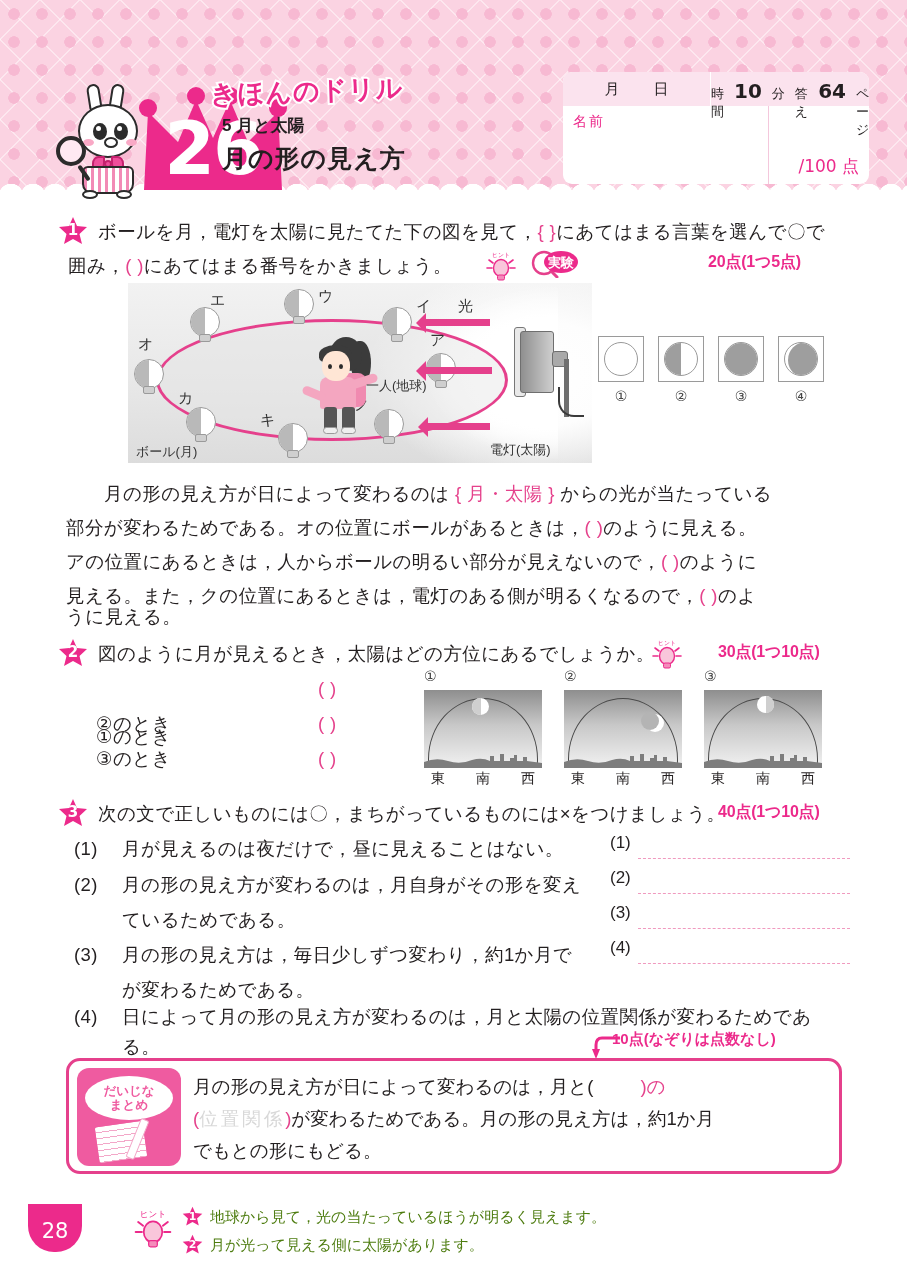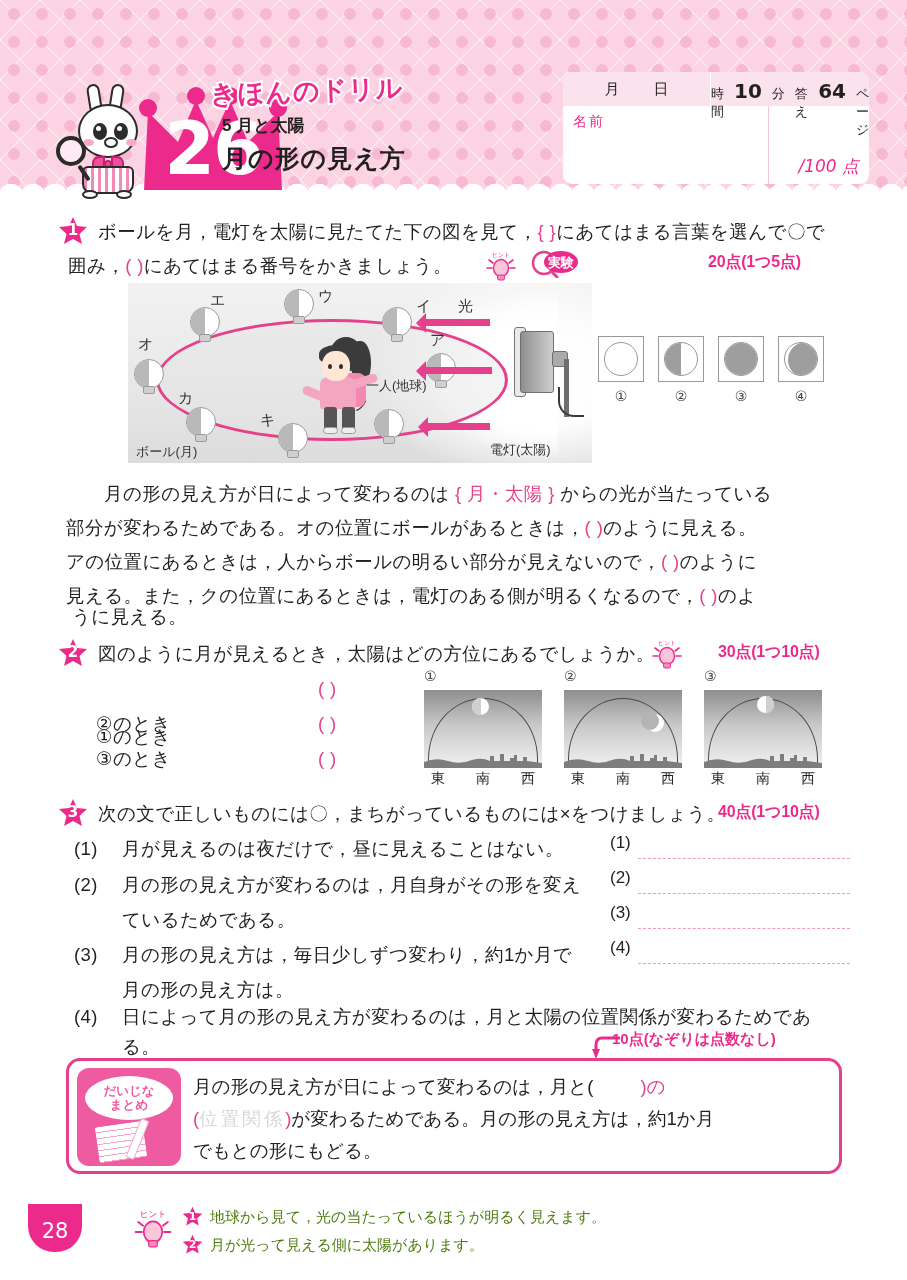--- a/index.html
+++ b/index.html
@@ -88,21 +88,21 @@
     background: #fff; border-radius: 9px; overflow: hidden; }
   .info-top { display: flex; height: 34px; background: #fbe3ee; }
   .info-date { flex: 0 0 148px; display: flex; align-items: center; justify-content: center; gap: 34px;
      font-size: 15px; color: #231f20; border-right: 1px solid #fff; }
   .info-meta { flex: 1; display: flex; align-items: baseline; justify-content: center; gap: 10px;
      font-size: 13px; color: #231f20; padding-top: 7px; }
   .info-meta b { font-size: 20px; font-family: "DejaVu Sans", sans-serif; }
   .info-bottom { display: flex; height: 78px; }
   .info-name { flex: 1; border-right: 1px solid #f4c7dc; padding: 6px 10px; }
   .info-name span { font-size: 14px; color: #ec2a8b; letter-spacing: 2px; }
-  .info-score { flex: 0 0 100px; position: relative; font-style: italic; }
+  .info-score { flex: 0 0 100px; position: relative; }
   .info-score span { position: absolute; right: 10px; bottom: 6px; font-size: 17px; color: #ec2a8b;
     font-family: "DejaVu Sans", sans-serif; }
 
   
   .star {
     position: absolute; width: 30px; height: 30px; color: #fff;
     font-size: 15px; font-weight: 700; font-family: "DejaVu Sans", sans-serif;
     display: flex; align-items: center; justify-content: center;
     line-height: 1;
   }
@@ -466,21 +466,21 @@
   </div>
   <div class="qtext" style="left:66px; top:511px; width:830px;">
     <span>部分が変わるためである。オの位置にボールがあるときは，</span><span class="pink">(     )</span><span>のように見える。</span>
   </div>
   <div class="qtext" style="left:66px; top:545px; width:830px;">
     <span>アの位置にあるときは，人からボールの明るい部分が見えないので，</span><span class="pink">(     )</span><span>のように</span>
   </div>
   <div class="qtext" style="left:66px; top:579px; width:830px;">
     <span>見える。また，クの位置にあるときは，電灯のある側が明るくなるので，</span><span class="pink">(     )</span><span>のよ</span>
   </div>
-  <div class="qtext" style="left:72px; top:600px;">うに見える。</div>
+  <div class="qtext" style="left:66px; top:600px;">うに見える。</div>
 
   <div class="star" style="left:58px; top:638px;">
     <svg width="30" height="30" viewBox="0 0 30 30">
         <path d="M15 1 L19 10 L29 11 L21.5 18 L24 28 L15 23 L6 28 L8.5 18 L1 11 L11 10 Z" fill="#ec2a8b"></path>
       </svg>
     <i>2</i>
   </div>
   <div class="qtext" style="left:98px; top:637px;">図のように月が見えるとき，太陽はどの方位にあるでしょうか。</div>
   <div class="bulb" style="left:650px; top:636px;">
     <svg width="34" height="34" viewBox="0 0 34 34">
@@ -569,21 +569,21 @@
 
   <div class="qtext" style="left:74px; top:832px;">(1)</div>
   <div class="qtext" style="left:122px; top:832px;">月が見えるのは夜だけで，昼に見えることはない。</div>
 
   <div class="qtext" style="left:74px; top:868px;">(2)</div>
   <div class="qtext" style="left:122px; top:903px;">ているためである。</div>
   <div class="qtext" style="left:122px; top:868px;">月の形の見え方が変わるのは，月自身がその形を変え</div>
 
   <div class="qtext" style="left:74px; top:938px;">(3)</div>
   <div class="qtext" style="left:122px; top:938px;">月の形の見え方は，毎日少しずつ変わり，約1か月で</div>
-  <div class="qtext" style="left:122px; top:973px;">月の形の見え方は。</div>
+  <div class="qtext" style="left:122px; top:973px;">が変わるためである。</div>
 
   <div class="qtext" style="left:74px; top:1000px;">(4)</div>
   <div class="qtext" style="left:122px; top:1000px;">日によって月の形の見え方が変わるのは，月と太陽の位置関係が変わるためであ</div>
   <div class="qtext" style="left:122px; top:1030px;">る。</div>
 
   <div class="ansnum" style="left:610px; top:833px;">(1)</div>
   <div class="ansline" style="left:638px; top:858px;"></div>
   <div class="ansnum" style="left:610px; top:868px;">(2)</div>
   <div class="ansline" style="left:638px; top:893px;"></div>
   <div class="ansnum" style="left:610px; top:903px;">(3)</div>

